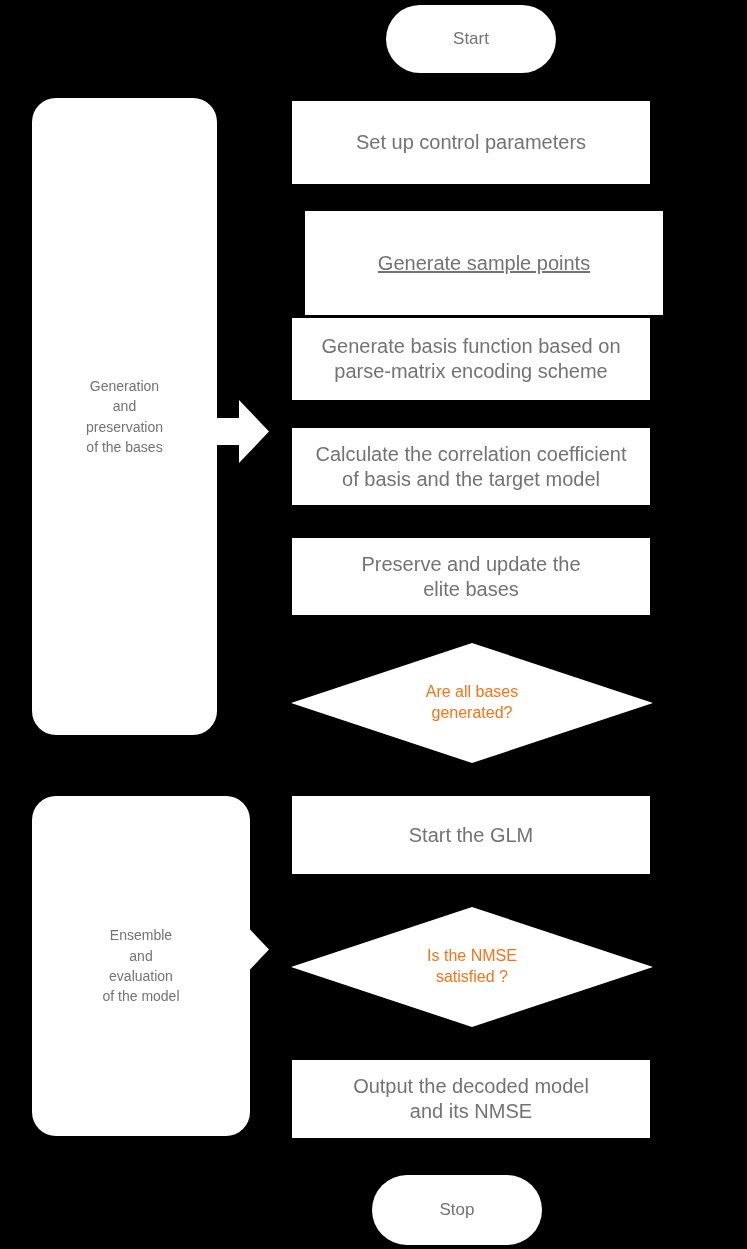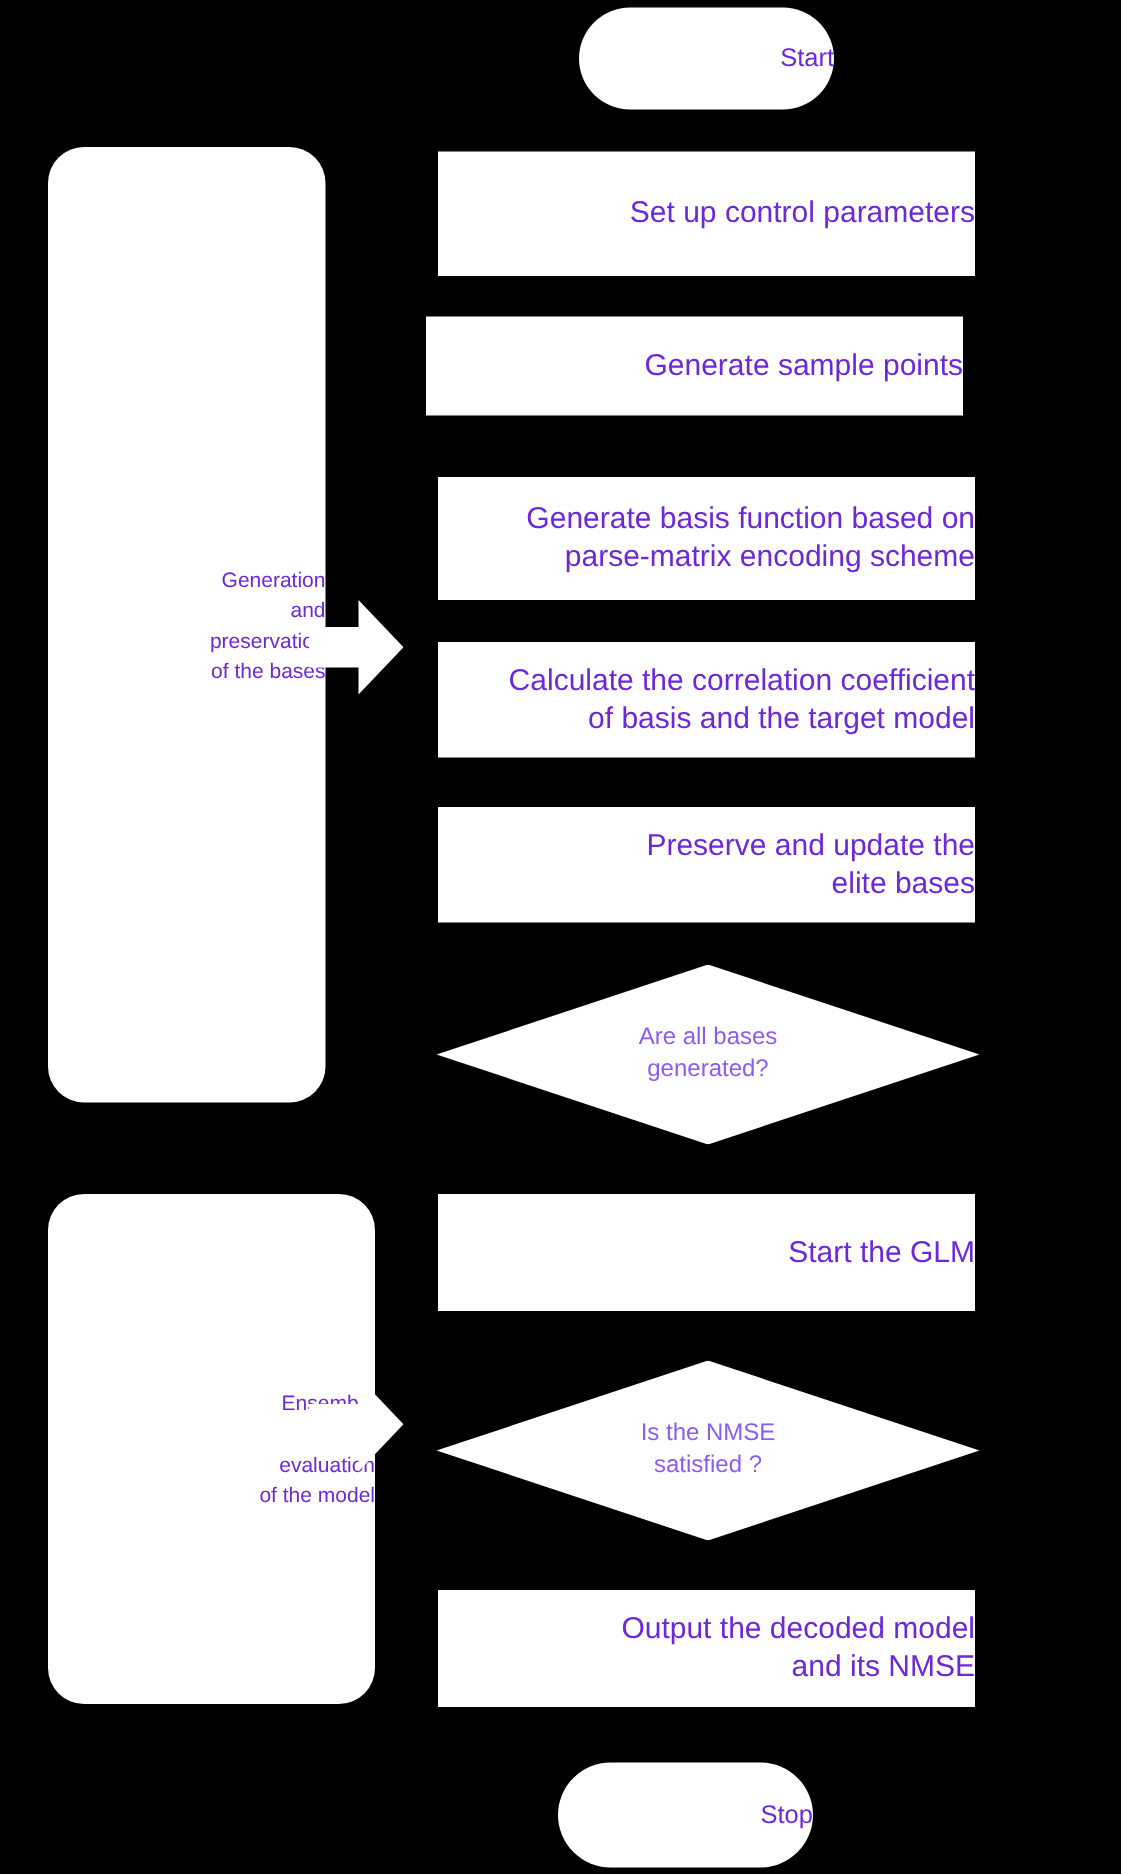--- a/index.html
+++ b/index.html
@@ -12,25 +12,25 @@
     width: 747px;
     height: 1249px;
     background: #000000;
     overflow: hidden;
     font-family: "Liberation Sans", sans-serif;
   }
   .node {
     position: absolute;
     box-sizing: border-box;
     background: #ffffff;
-    color: #6d28d9;
+    color: #737373;
     display: flex;
     align-items: center;
     justify-content: center;
-    text-align: right;
+    text-align: center;
     line-height: 1.25;
   }
   .terminator {
     border-radius: 40px;
     font-size: 17px;
   }
   .process {
     font-size: 20px;
   }
   .phase {
@@ -52,21 +52,21 @@
     top: 0;
     width: 100%;
     height: 100%;
     background: #ffffff;
     -webkit-clip-path: polygon(50% 0%, 100% 50%, 50% 100%, 0% 50%);
     clip-path: polygon(50% 0%, 100% 50%, 50% 100%, 0% 50%);
   }
   .decision-label {
     position: relative;
     z-index: 2;
-    color: #8b5cf6;
+    color: #f97316;
     font-size: 16px;
     line-height: 1.3;
     text-align: center;
   }
   .fat-arrow {
     position: absolute;
   }
   .fat-arrow svg { display: block; }
   .node-text { display: block; width: 100%; }
 </style>
@@ -96,21 +96,21 @@
   <div class="fat-arrow" style="left:206px; top:918px; width:63px; height:63px;">
     <svg width="63" height="63" viewBox="0 0 63 63" aria-hidden="true">
       <polygon points="0,18 33,18 33,0 63,31.5 33,63 33,45 0,45" fill="#ffffff"></polygon>
     </svg>
   </div>
 
   <div class="node process" style="left:292px; top:101px; width:358px; height:83px;">
     <span class="node-text">Set up control parameters</span>
   </div>
 
-  <div class="node process" style="left:284px; top:211px; width:358px; height:66px;">
+  <div class="node process" style="left:305px; top:211px; width:358px; height:104px;text-decoration:underline;">
     <span class="node-text">Generate sample points</span>
   </div>
 
   <div class="node process" style="left:292px; top:318px; width:358px; height:82px;">
     <span class="node-text">Generate basis function based on<br>parse-matrix encoding scheme</span>
   </div>
 
   <div class="node process" style="left:292px; top:428px; width:358px; height:77px;">
     <span class="node-text">Calculate the correlation coefficient<br>of basis and the target model</span>
   </div>

